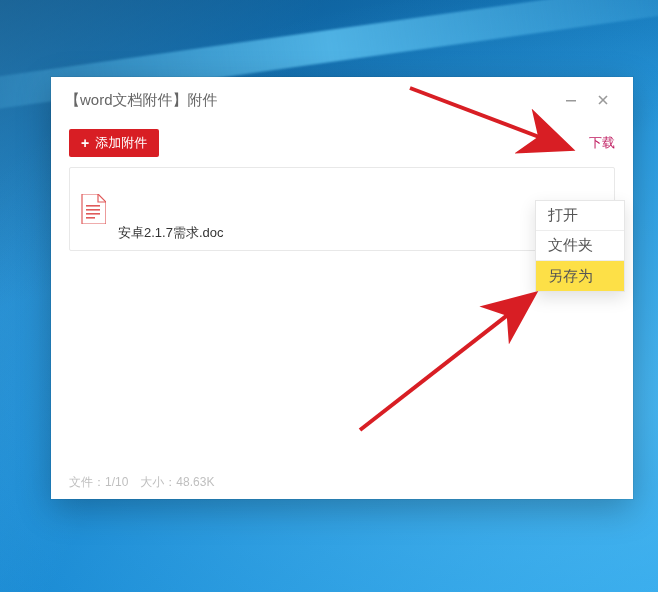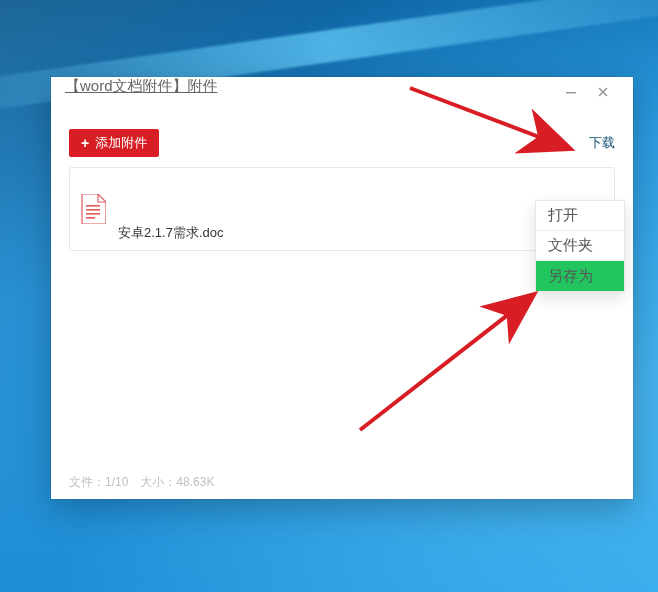--- a/index.html
+++ b/index.html
@@ -32,24 +32,23 @@
     left: 51px;
     top: 77px;
     width: 582px;
     height: 422px;
     background: #ffffff;
     box-shadow: 0 10px 32px rgba(0,0,0,0.25), 0 0 0 1px rgba(0,0,0,0.05);
   }
   .titlebar {
     height: 46px;
     display: flex;
-    align-items: flex-start;
+    align-items: center;
     padding: 0 14px;
     color: #666;
-    text-decoration: underline;
   }
   .titlebar .title {
     font-size: 15px;
     color: #666;
   }
   .titlebar .spacer { flex: 1; }
   .titlebar .win-btn {
     width: 32px;
     height: 30px;
     display: flex;
@@ -79,21 +78,21 @@
   }
   .add-btn .plus {
     display: inline-block;
     margin-right: 6px;
     font-weight: bold;
     font-size: 14px;
     line-height: 1;
   }
   .toolbar .spacer { flex: 1; }
   .download-link {
-    color: #0c4a6e;
+    color: #be185d;
     font-size: 13px;
     position: relative;
   }
   .file-list {
     padding: 0 18px;
   }
   .file-row {
     display: flex;
     align-items: center;
     border: 1px solid #e8e8e8;
@@ -140,21 +139,21 @@
   }
   .context-menu .mi {
     height: 30px;
     display: flex;
     align-items: center;
     padding: 0 12px;
     font-size: 15px;
     color: #555;
     border-bottom: 1px solid #ededed;
   }
-  .context-menu .mi:last-child { border-bottom: none; background: #22c55e; }
+  .context-menu .mi:last-child { border-bottom: none; background: #fde047; }
   .annotation {
     position: absolute;
     pointer-events: none;
   }
 </style>
 </head>
 <body>
 
 <div class="bg-overlay"></div>
 <div class="bg-diag"></div>

